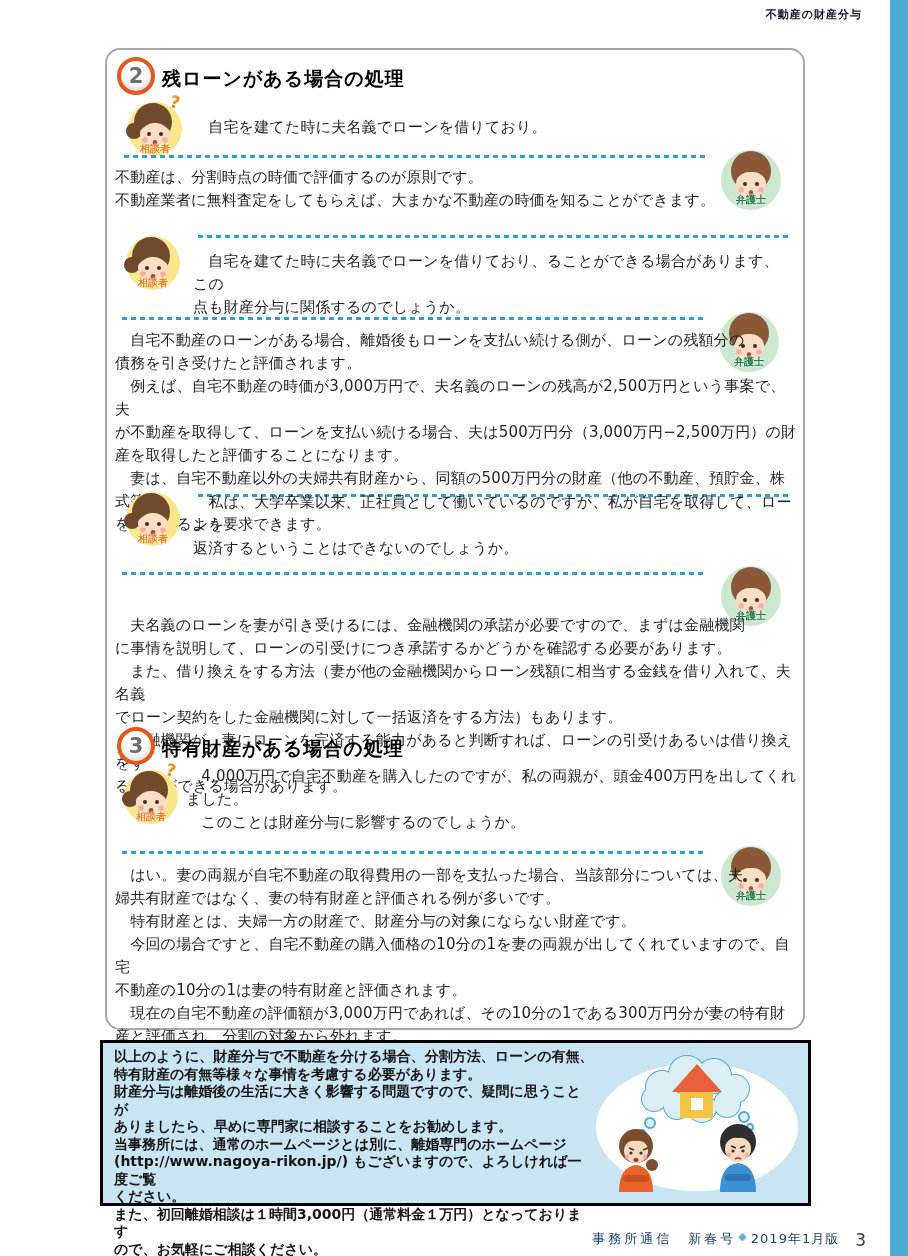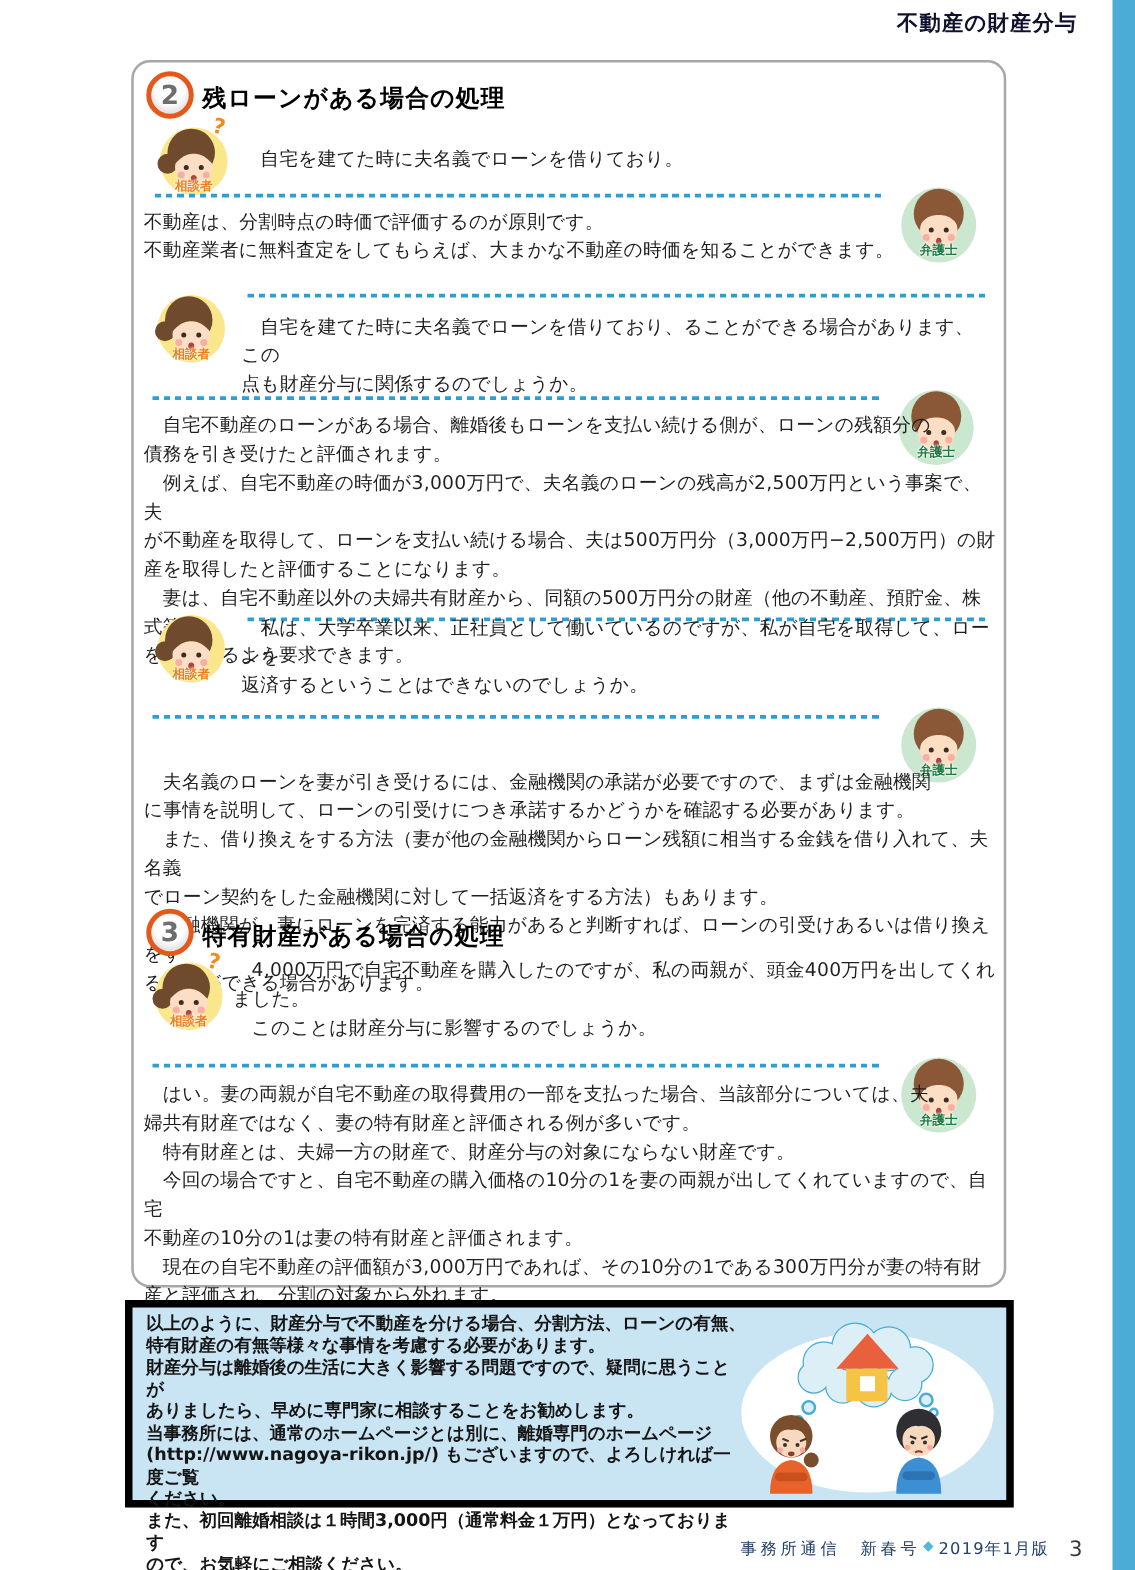--- a/index.html
+++ b/index.html
@@ -1,36 +1,36 @@
 <!DOCTYPE html>
 <html lang="ja"><head>
 <meta charset="utf-8">
 <style>
   html,body{margin:0;padding:0;background:#fff;}
   .page{position:relative;width:908px;height:1256px;background:#ffffff;overflow:hidden;
         font-family:"DejaVu Sans","Liberation Sans",sans-serif;color:#1f1f1f;}
   .side-bar{position:absolute;top:0;right:0;width:18px;height:1256px;background:#4BADD6;}
-  .page-header{position:absolute;top:7px;right:46px;font-size:17px;font-weight:bold;color:#10102e;letter-spacing:1px;}
+  .page-header{position:absolute;top:7px;right:46px;font-size:11px;font-weight:bold;color:#10102e;letter-spacing:1px;}
   .main-box{position:absolute;left:105px;top:48px;width:700px;height:982px;border:2px solid #a7a7a7;border-radius:15px;background:#fff;box-sizing:border-box;}
   .sec-circle{position:absolute;width:38px;height:38px;border-radius:50%;border:4px solid #E4581C;
               background:radial-gradient(circle at 50% 38%,#ffffff 45%,#e2e2e2 75%,#c9c9c9 100%);
               box-sizing:border-box;display:flex;align-items:center;justify-content:center;
               font-size:21px;font-weight:bold;color:#6e6e6e;}
   .sec-title{position:absolute;font-size:19px;font-weight:bold;color:#000;letter-spacing:1px;}
   .dash{position:absolute;height:3px;background:repeating-linear-gradient(90deg,#2B9FD6 0 5px,transparent 5px 9px);}
   .txt{position:absolute;font-size:15px;line-height:23px;white-space:pre-line;letter-spacing:0.2px;font-weight:500;}
   .avatar{position:absolute;width:74px;height:66px;}
   .avatar svg{display:block;width:74px;height:66px;}
   .av-label{position:absolute;left:0;right:0;text-align:center;font-size:10px;font-weight:bold;
             text-shadow:0 0 2px #fff,0 0 2px #fff;}
   .av-label.consultant{top:44px;color:#ED7F1C;}
   .av-label.lawyer{top:47px;color:#1E7A43;}
   .qmark{position:absolute;font-size:17px;font-weight:bold;color:#F08C1E;transform:rotate(14deg);}
   .summary-box{position:absolute;left:100px;top:1040px;width:711px;height:166px;box-sizing:border-box;
-               border:6px solid #000000;background:#C9E4F2;}
+               border:3px solid #000000;background:#C9E4F2;}
   .summary-text{position:absolute;left:11px;top:5px;width:480px;font-size:14px;line-height:17.5px;
                 font-weight:bold;color:#151515;white-space:pre-line;}
   .illust{position:absolute;right:6px;top:4px;}
   .page-footer{position:absolute;top:1230px;right:42px;display:flex;align-items:flex-start;color:#24416B;}
   .pf-name{font-size:13px;letter-spacing:3px;}
   .pf-diamond{font-size:11px;color:#56B5DB;margin:0 4px 0 2px;}
   .pf-edition{font-size:13px;letter-spacing:1px;}
   .pf-page{font-size:17px;color:#3a3a3a;margin-left:16px;letter-spacing:0;}
 </style>
 </head>

